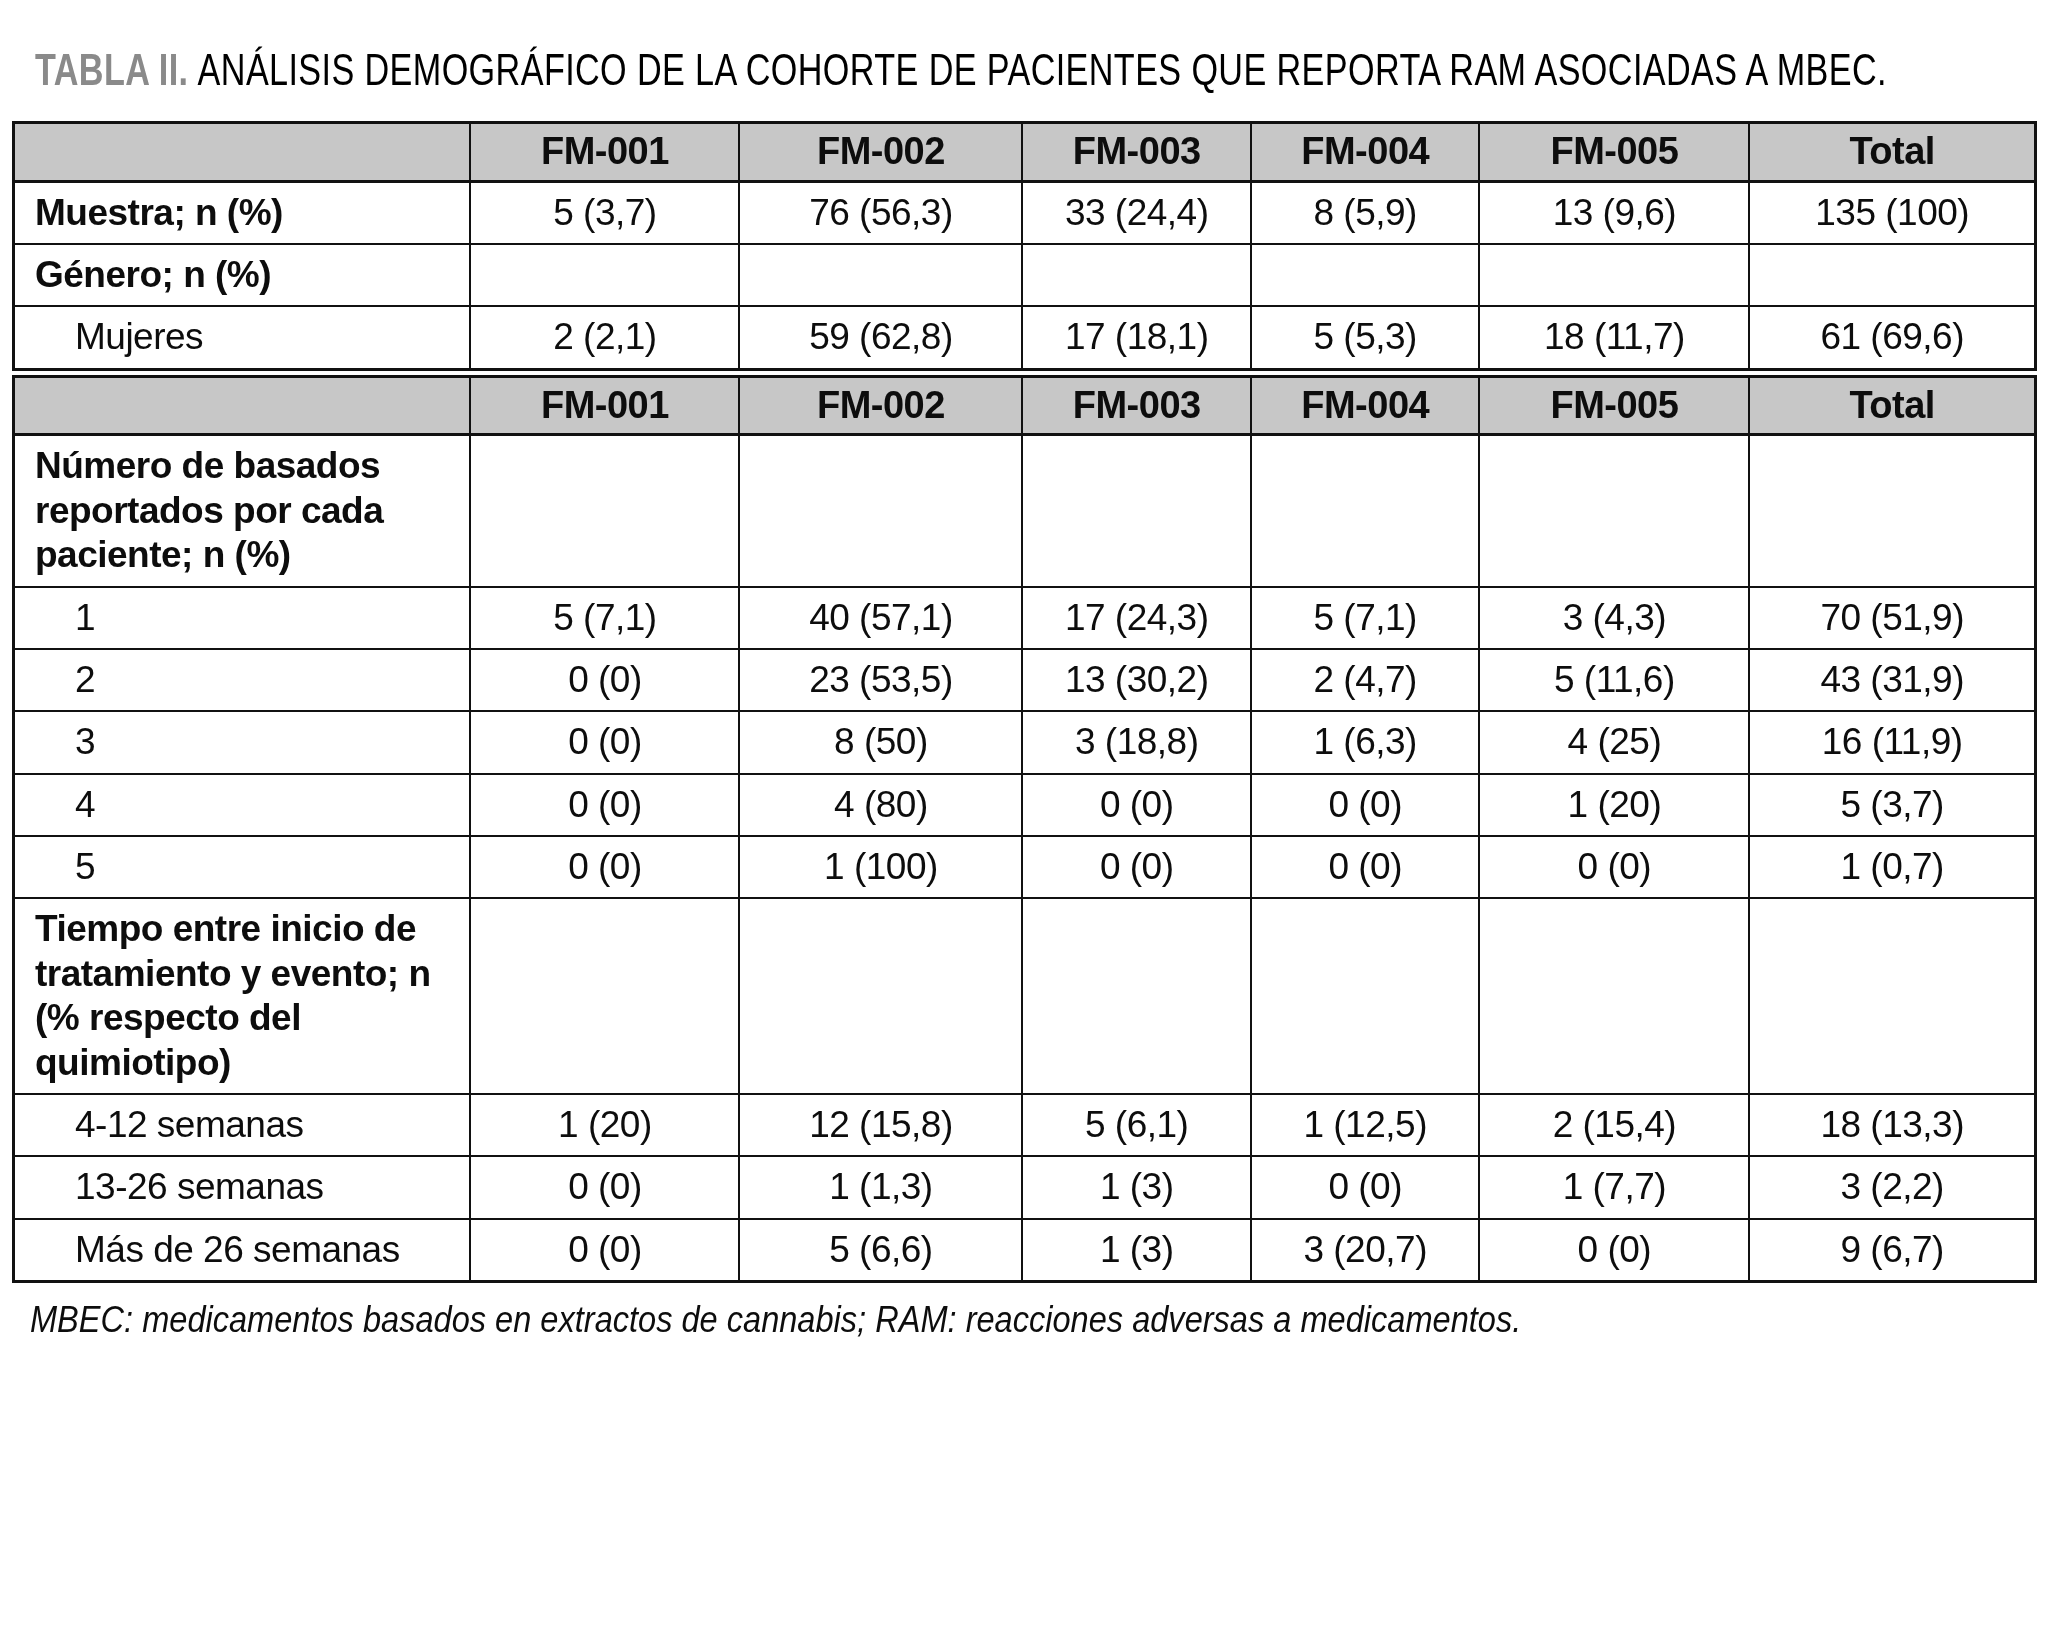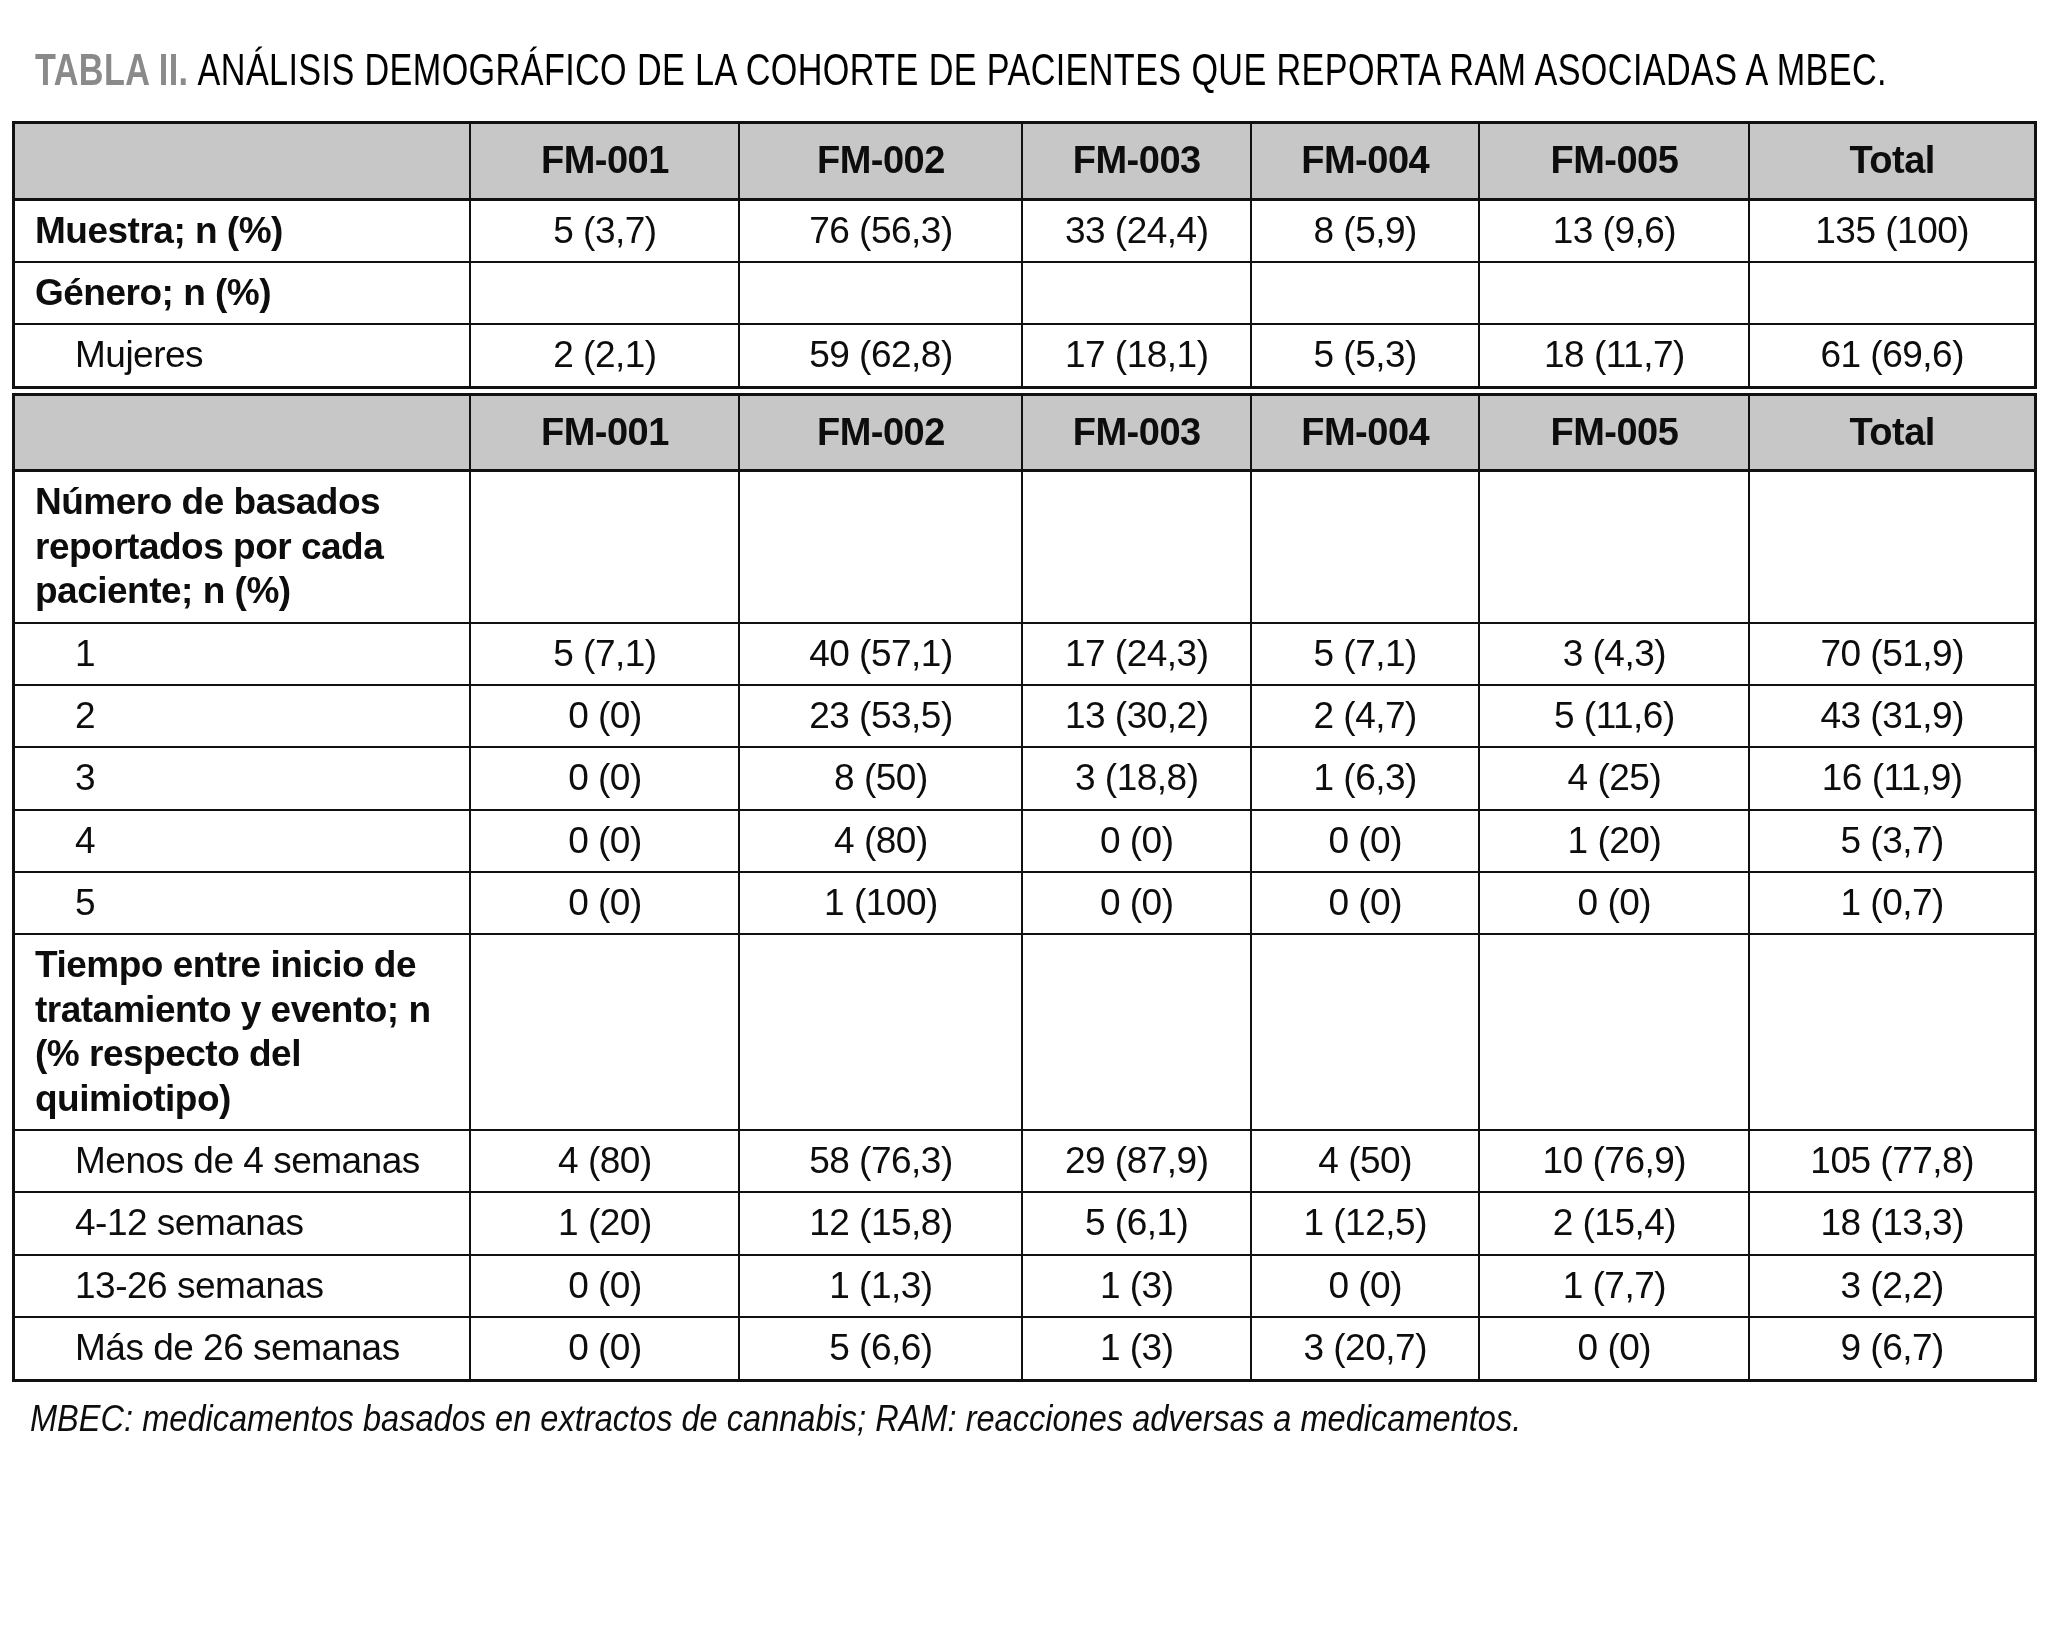--- a/index.html
+++ b/index.html
@@ -51,21 +51,21 @@
 
   .tbl th, .tbl td {
     border: 2px solid #111111;
     vertical-align: middle;
     line-height: 1.2;
   }
   .tbl thead th {
     background: #c7c7c7;
     font-weight: bold;
     text-align: center;
-    padding: 14px 8px;
+    padding: 5px 8px;
     font-size: 38px;
     border-bottom: 3px solid #111111;
   }
   .tbl td {
     text-align: center;
     padding: 8px 8px;
   }
   td.lbl {
     text-align: left;
     white-space: pre-line;
@@ -225,29 +225,20 @@
       <tr>
         <td class="lbl grp">Tiempo entre inicio de tratamiento y evento; n (% respecto del quimiotipo)</td>
         <td></td>
         <td></td>
         <td></td>
         <td></td>
         <td></td>
         <td></td>
       </tr>
       <tr>
-        <td class="lbl sub">Menos de 4 semanas</td>
-        <td>4 (80)</td>
-        <td>58 (76,3)</td>
-        <td>29 (87,9)</td>
-        <td>4 (50)</td>
-        <td>10 (76,9)</td>
-        <td>105 (77,8)</td>
-      </tr>
-      <tr>
         <td class="lbl sub">4-12 semanas</td>
         <td>1 (20)</td>
         <td>12 (15,8)</td>
         <td>5 (6,1)</td>
         <td>1 (12,5)</td>
         <td>2 (15,4)</td>
         <td>18 (13,3)</td>
       </tr>
       <tr>
         <td class="lbl sub">13-26 semanas</td>

